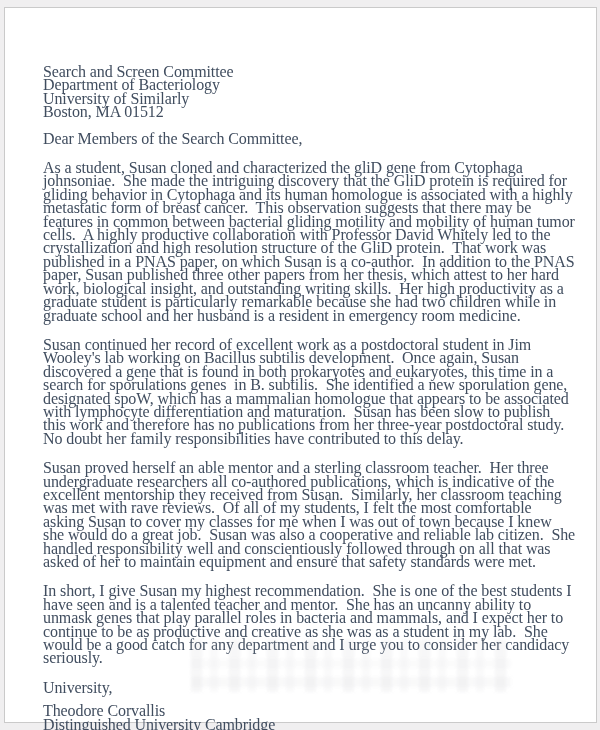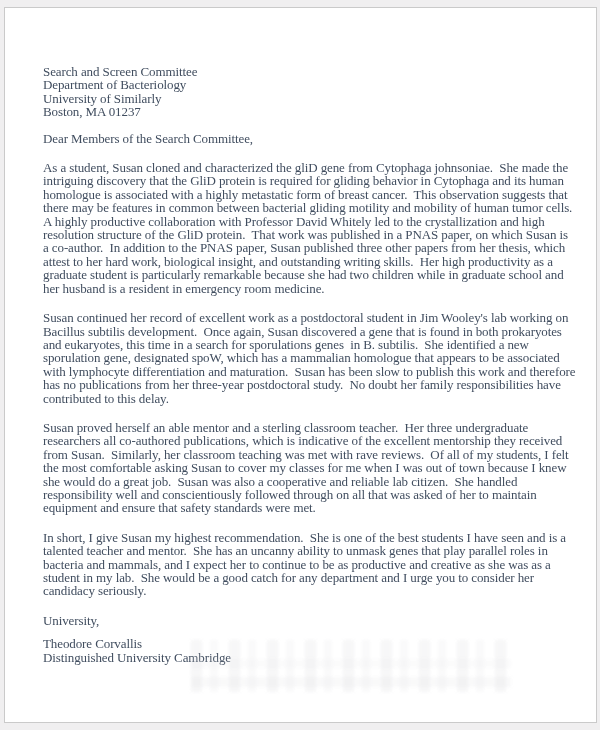--- a/index.html
+++ b/index.html
@@ -20,21 +20,21 @@
     background: #ffffff;
     border: 1px solid #cacaca;
     box-sizing: border-box;
   }
   .content {
     position: absolute;
     left: 38px;
     top: 57px;
     right: 20px;
     color: #404d5f;
-    font-size: 13px;
+    font-size: 16px;
     line-height: 13.4px;
     letter-spacing: -0.1px;
   }
   .sender .line { white-space: pre-wrap; }
   .salutation { margin: 13px 0 12px 0; white-space: pre-wrap; }
   p.para { margin: 16px 0 0 0; white-space: pre-wrap; }
   .closing { margin: 16px 0 0 0; white-space: pre-wrap; }
   .signature { margin-top: 10px; }
   .signature .line { white-space: pre-wrap; }
   .it { }
@@ -56,21 +56,21 @@
 </head>
 <body style="background: rgb(240, 239, 240);">
 
 <div class="canvas">
   <div class="page" style="background: rgb(255, 255, 255); border-color: rgb(202, 202, 202);">
     <div class="content" style="color: rgb(64, 77, 95);">
       <div class="sender">
           <div class="line">Search and Screen Committee</div>
           <div class="line">Department of Bacteriology</div>
           <div class="line">University of Similarly</div>
-          <div class="line">Boston, MA 01237</div>
+          <div class="line">Boston, MA 01512</div>
         </div>
       <p class="salutation">Dear Members of the Search Committee,</p>
       <div class="body">
           <p class="para"><span>As a student, Susan cloned and characterized the </span><span class="it">gliD</span><span> gene from </span><span class="it">Cytophaga johnsoniae</span><span>.  She made the intriguing discovery that the GliD protein is required for gliding behavior in </span><span class="it">Cytophaga</span><span> and its human homologue is associated with a highly metastatic form of breast cancer.  This observation suggests that there may be features in common between bacterial gliding motility and mobility of human tumor cells.  A highly productive collaboration with Professor David Whitely led to the crystallization and high resolution structure of the GliD protein.  That work was published in a PNAS paper, on which Susan is a co-author.  In addition to the PNAS paper, Susan published three other papers from her thesis, which attest to her hard work, biological insight, and outstanding writing skills.  Her high productivity as a graduate student is particularly remarkable because she had two children while in graduate school and her husband is a resident in emergency room medicine.</span></p>
           <p class="para"><span>Susan continued her record of excellent work as a postdoctoral student in Jim Wooley's lab working on </span><span class="it">Bacillus subtilis</span><span> development.  Once again, Susan discovered a gene that is found in both prokaryotes and eukaryotes, this time in a search for sporulations genes  in </span><span class="it">B. subtilis</span><span>.  She identified a new sporulation gene, designated </span><span class="it">spoW</span><span>, which has a mammalian homologue that appears to be associated with lymphocyte differentiation and maturation.  Susan has been slow to publish this work and therefore has no publications from her three-year postdoctoral study.  No doubt her family responsibilities have contributed to this delay.</span></p>
           <p class="para"><span>Susan proved herself an able mentor and a sterling classroom teacher.  Her three undergraduate researchers all co-authored publications, which is indicative of the excellent mentorship they received from Susan.  Similarly, her classroom teaching was met with rave reviews.  Of all of my students, I felt the most comfortable asking Susan to cover my classes for me when I was out of town because I knew she would do a great job.  Susan was also a cooperative and reliable lab citizen.  She handled responsibility well and conscientiously followed through on all that was asked of her to maintain equipment and ensure that safety standards were met.</span></p>
           <p class="para"><span>In short, I give Susan my highest recommendation.  She is one of the best students I have seen and is a talented teacher and mentor.  She has an uncanny ability to unmask genes that play parallel roles in bacteria and mammals, and I expect her to continue to be as productive and creative as she was as a student in my lab.  She would be a good catch for any department and I urge you to consider her candidacy seriously.</span></p>
         </div>
       <p class="closing">University,</p>
       <div class="signature">

